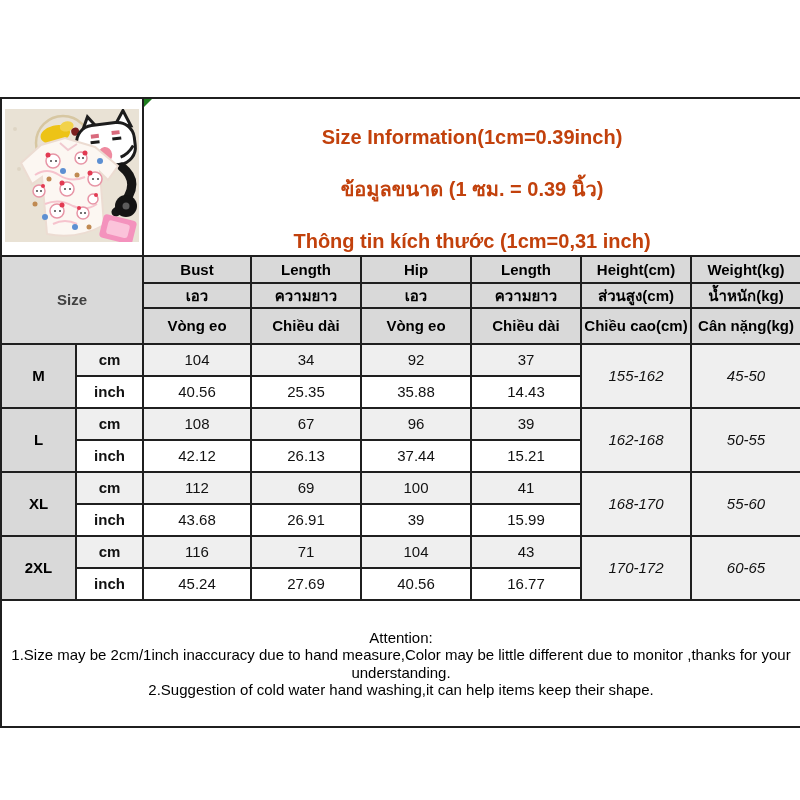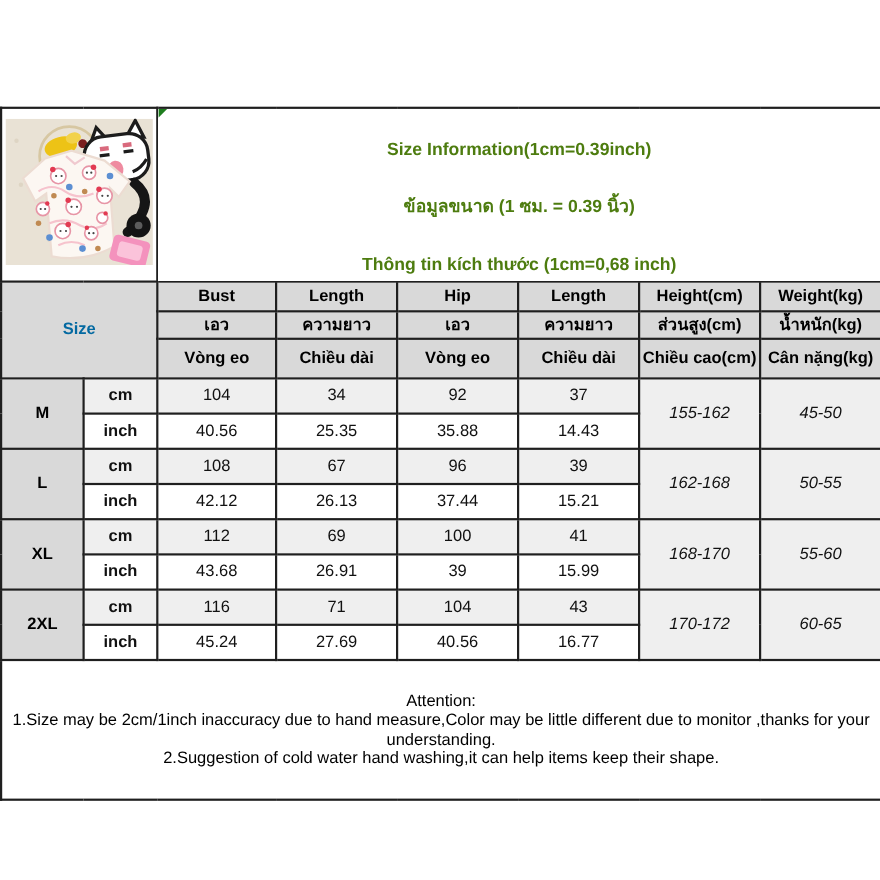--- a/index.html
+++ b/index.html
@@ -17,23 +17,23 @@
     text-align:center;vertical-align:middle;
     font-size:15px;line-height:1.15;
     padding:0 2px;overflow:hidden;
   }
   td.img-cell{background:#ffffff;padding:3px;}
   td.title-cell{background:#ffffff;position:relative;vertical-align:middle;}
   .green-marker{
     position:absolute;left:0;top:0;width:0;height:0;
     border-left:8px solid #1e7d1e;border-bottom:8px solid transparent;
   }
-  .title-line{font-weight:bold;font-size:16px;line-height:28px;text-align:center;color:#4d7c0f;margin-top:24px;}
+  .title-line{font-weight:bold;font-size:20px;line-height:28px;text-align:center;color:#c2410c;margin-top:24px;}
   td.hdr{background:#d9d9d9;font-weight:bold;color:#000;margin-left:16px;}
-  td.size-big{background:#d9d9d9;font-weight:bold;font-size:27px;color:#0369a1;margin-left:10px;}
+  td.size-big{background:#d9d9d9;font-weight:bold;font-size:27px;color:#404040;margin-left:10px;}
   td.size-label{background:#d9d9d9;font-weight:bold;font-size:16px;color:#000;}
   td.unit-cm{background:#efefef;font-weight:bold;}
   td.unit-inch{background:#ffffff;font-weight:bold;}
   td.val-cm{background:#efefef;}
   td.val-inch{background:#ffffff;}
   td.range{background:#efefef;font-style:italic;}
   td.attention-cell{
     background:#ffffff;text-align:left;vertical-align:top;
     padding:2px 4px;font-size:15px;line-height:23px;color:#000;
   }
@@ -160,21 +160,21 @@
         <g transform="rotate(14 112 120)">
           <rect x="96" y="108" width="34" height="24" rx="4" fill="#f492bd"></rect>
           <rect x="102" y="113" width="22" height="14" rx="3" fill="#fbc3da"></rect>
         </g>
       </svg>
     </td>
     <td colspan="6" class="title-cell">
       <span class="green-marker"></span>
       <div class="title-line">Size Information(1cm=0.39inch)</div>
       <div class="title-line">ข้อมูลขนาด (1 ซม. = 0.39 นิ้ว)</div>
-      <div class="title-line">Thông tin kích thước (1cm=0,68 inch)</div>
+      <div class="title-line">Thông tin kích thước (1cm=0,31 inch)</div>
     </td>
   </tr>
 
   <tr style="height:27px">
     <td colspan="2" rowspan="3" class="size-big">Size</td>
     <td class="hdr">Bust</td>
     <td class="hdr">Length</td>
     <td class="hdr">Hip</td>
     <td class="hdr">Length</td>
     <td class="hdr">Height(cm)</td>

